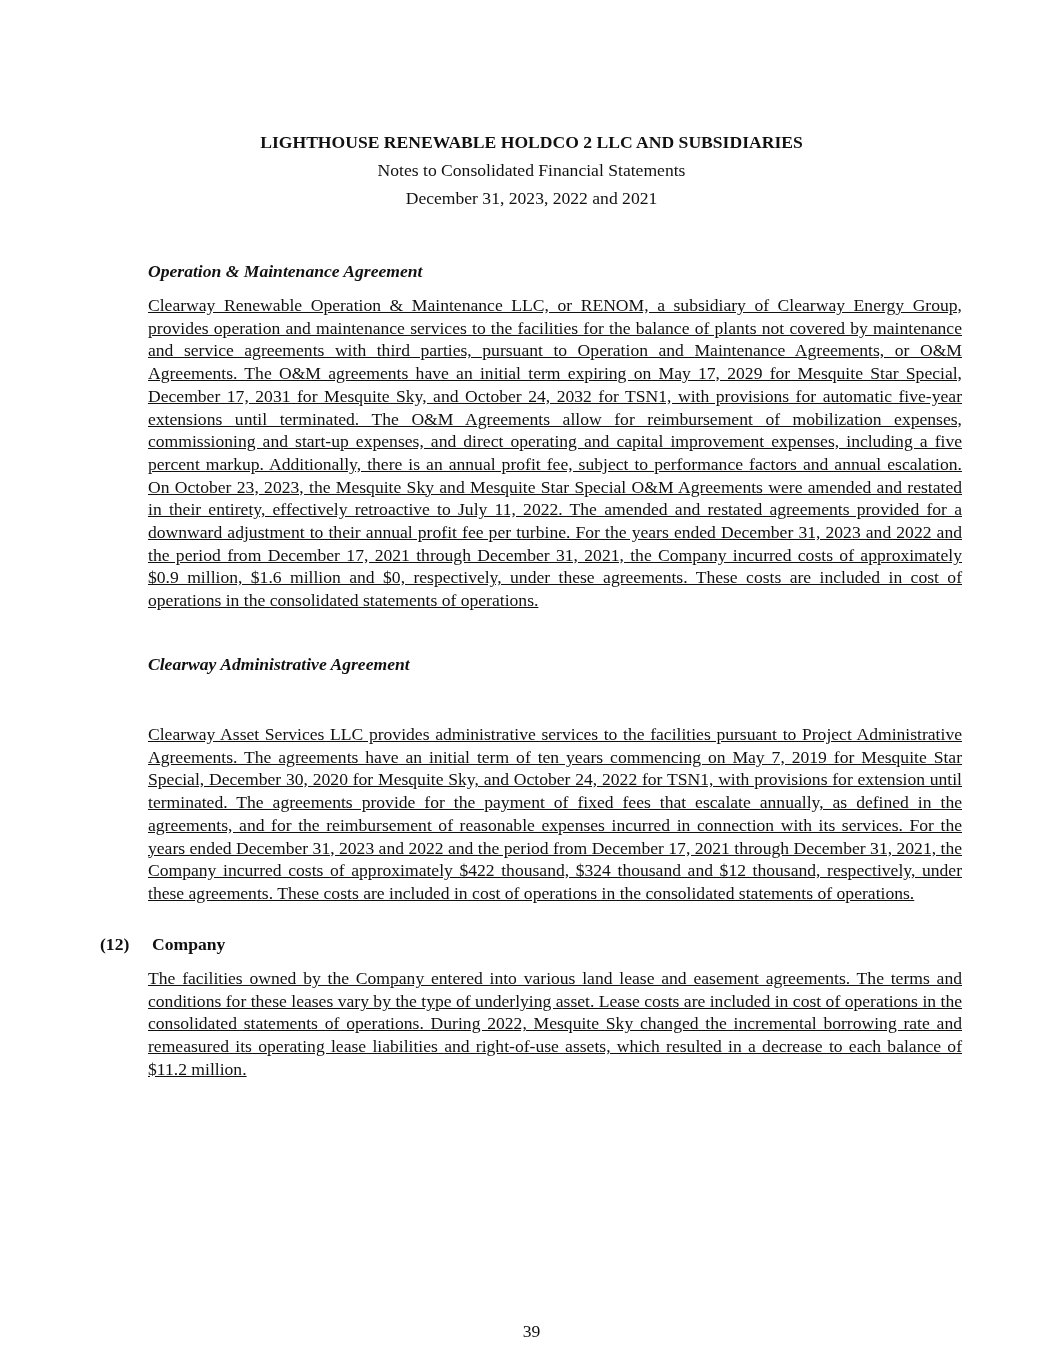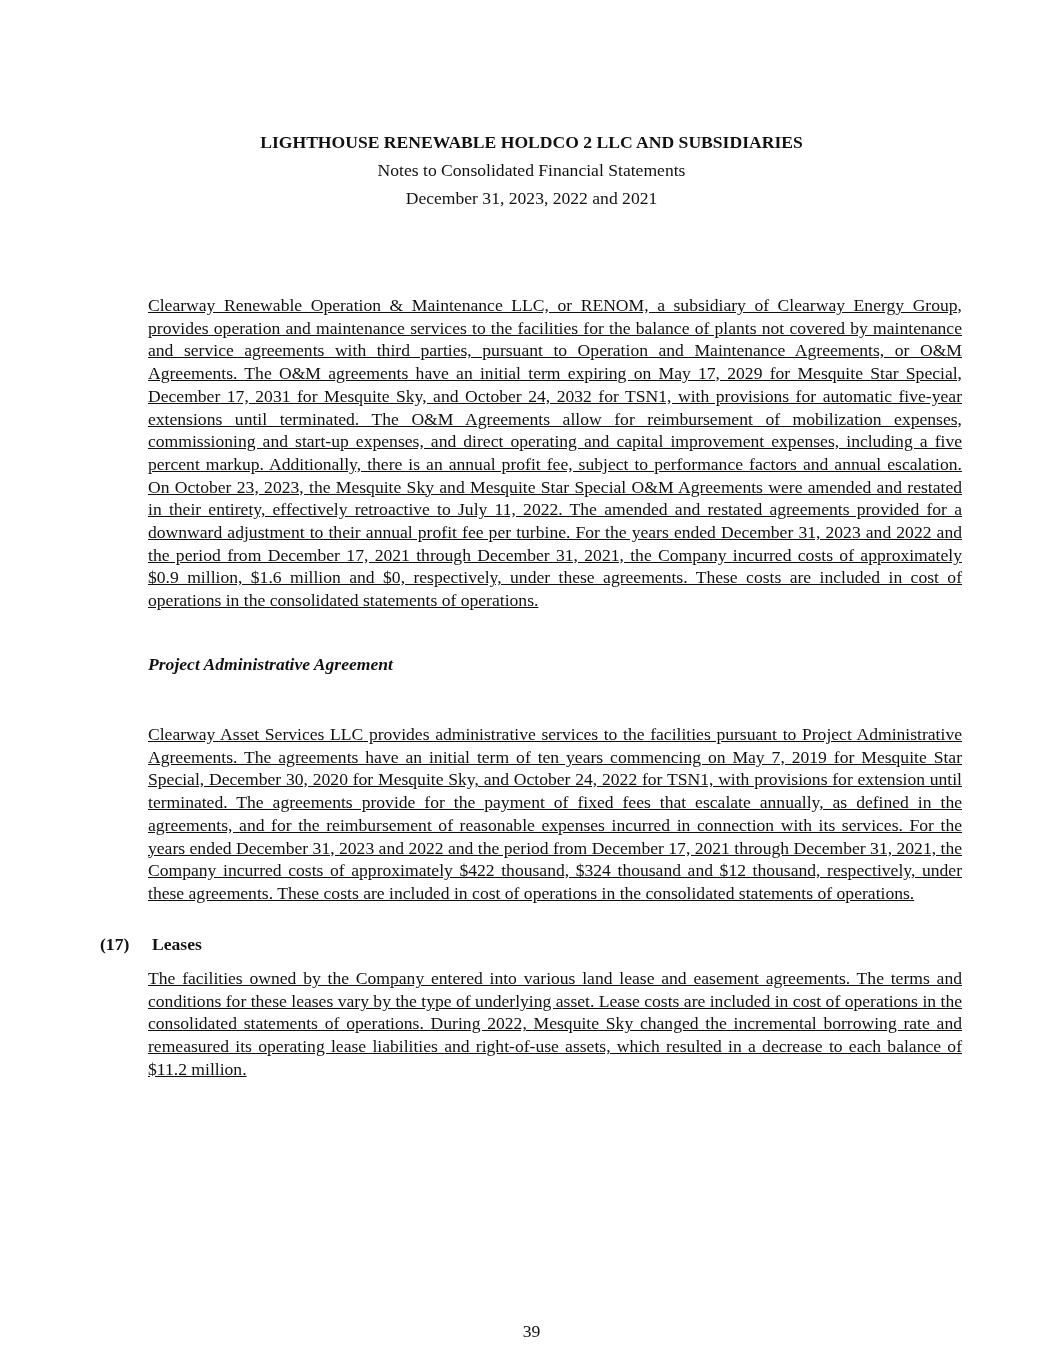--- a/index.html
+++ b/index.html
@@ -21,30 +21,31 @@
 </style>
 </head>
 <body>
 
 <div class="page">
 
   <div class="hdr company">LIGHTHOUSE RENEWABLE HOLDCO 2 LLC AND SUBSIDIARIES</div>
   <div class="hdr sub">Notes to Consolidated Financial Statements</div>
   <div class="hdr date">December 31, 2023, 2022 and 2021</div>
 
+  <div class="subhead" style="top:260px;">Operation &amp; Maintenance Agreement</div>
   <div class="content" style="top:294px;">
     <p class="para">Clearway Renewable Operation &amp; Maintenance LLC, or RENOM, a subsidiary of Clearway Energy Group, provides operation and maintenance services to the facilities for the balance of plants not covered by maintenance and service agreements with third parties, pursuant to Operation and Maintenance Agreements, or O&amp;M Agreements. The O&amp;M agreements have an initial term expiring on May 17, 2029 for Mesquite Star Special, December 17, 2031 for Mesquite Sky, and October 24, 2032 for TSN1, with provisions for automatic five-year extensions until terminated. The O&amp;M Agreements allow for reimbursement of mobilization expenses, commissioning and start-up expenses, and direct operating and capital improvement expenses, including a five percent markup. Additionally, there is an annual profit fee, subject to performance factors and annual escalation. On October 23, 2023, the Mesquite Sky and Mesquite Star Special O&amp;M Agreements were amended and restated in their entirety, effectively retroactive to July 11, 2022. The amended and restated agreements provided for a downward adjustment to their annual profit fee per turbine. For the years ended December 31, 2023 and 2022 and the period from December 17, 2021 through December 31, 2021, the Company incurred costs of approximately $0.9 million, $1.6 million and $0, respectively, under these agreements. These costs are included in cost of operations in the consolidated statements of operations.</p>
   </div>
 
-  <div class="subhead" style="top:653px;">Project Administrative Agreement</div>
+  <div class="subhead" style="top:653px;">Clearway Administrative Agreement</div>
   <div class="content" style="top:723px;">
     <p class="para">Clearway Asset Services LLC provides administrative services to the facilities pursuant to Project Administrative Agreements. The agreements have an initial term of ten years commencing on May 7, 2019 for Mesquite Star Special, December 30, 2020 for Mesquite Sky, and October 24, 2022 for TSN1, with provisions for extension until terminated. The agreements provide for the payment of fixed fees that escalate annually, as defined in the agreements, and for the reimbursement of reasonable expenses incurred in connection with its services. For the years ended December 31, 2023 and 2022 and the period from December 17, 2021 through December 31, 2021, the Company incurred costs of approximately $422 thousand, $324 thousand and $12 thousand, respectively, under these agreements. These costs are included in cost of operations in the consolidated statements of operations.</p>
   </div>
 
   <div class="section-head" style="top:933px;">
-    <span class="num">(17)</span><span>Leases</span>
+    <span class="num">(12)</span><span>Company</span>
   </div>
   <div class="content" style="top:967px;">
     <p class="para">The facilities owned by the Company entered into various land lease and easement agreements. The terms and conditions for these leases vary by the type of underlying asset. Lease costs are included in cost of operations in the consolidated statements of operations. During 2022, Mesquite Sky changed the incremental borrowing rate and remeasured its operating lease liabilities and right-of-use assets, which resulted in a decrease to each balance of $11.2 million.</p>
   </div>
 
   <div class="pagenum">39</div>
 </div>
 
 </body></html>

